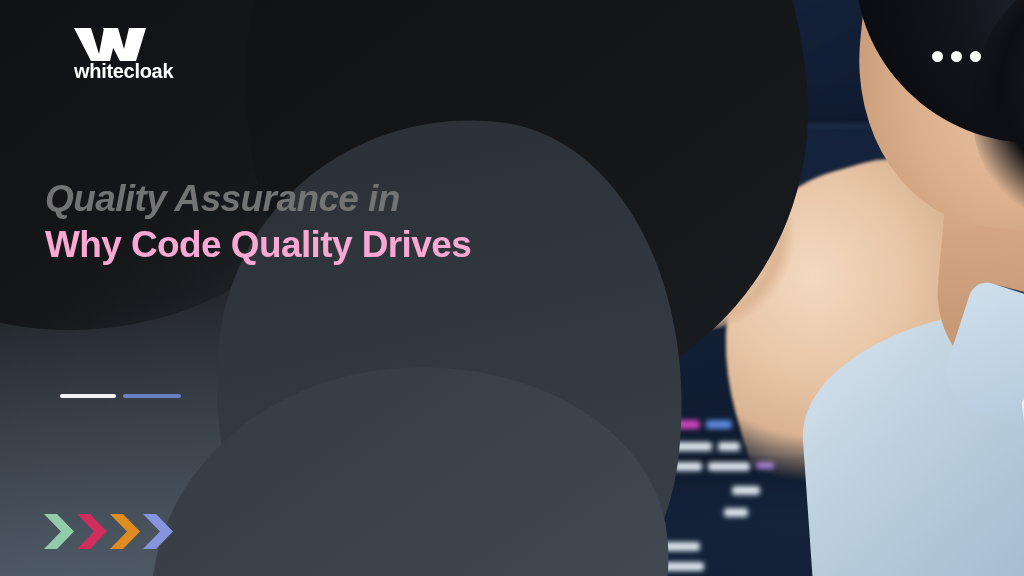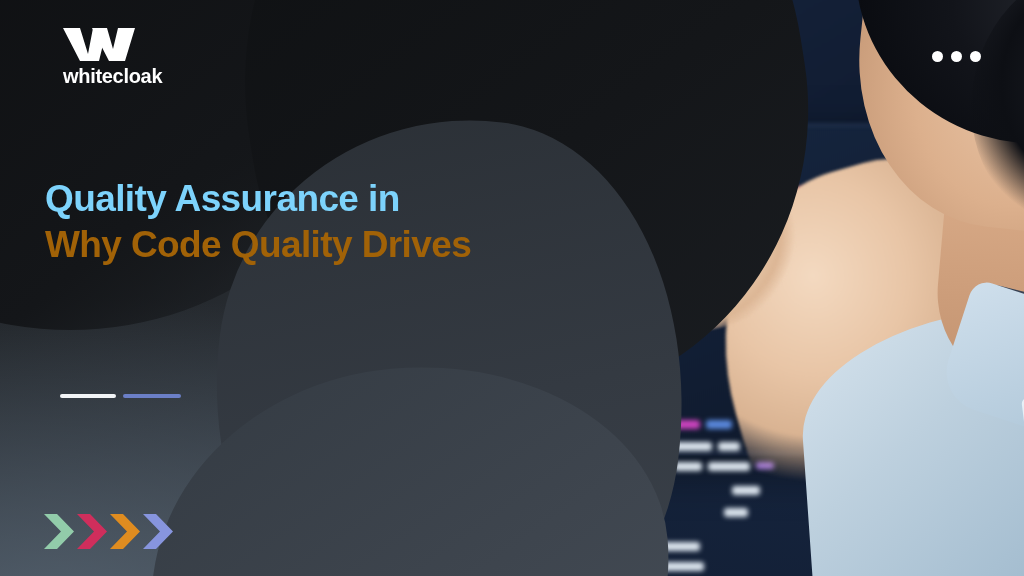--- a/index.html
+++ b/index.html
@@ -256,22 +256,22 @@
     left:-230px; top:-190px; width:600px; height:520px;
     background:linear-gradient(140deg,#0b0c0e 0%,#141619 70%,rgba(20,22,25,0) 100%);
     border-radius:50%;
   }
 
   
   .content { position:absolute; inset:0; }
 
   
   .logo {
-    position:absolute; left:63px; top:28px;
-    display:flex; flex-direction:column; gap:5px;
+    position:absolute; left:74px; top:28px;
+    display:flex; flex-direction:column; 
   }
   .logo-mark { width:74px; height:33px; display:block; }
   .logo-word {
     color:#ffffff;
     font-size:20px;
     font-weight:700;
     letter-spacing:-.3px;
     line-height:1;
   }
 
@@ -279,22 +279,22 @@
   .headline {
     position:absolute; left:45px; top:176px;
     width:560px;
   }
   .headline h1 {
     font-size:37px;
     line-height:1.23;
     font-weight:700;
     letter-spacing:-.6px;
   }
-  .hl-white { color:#7dd3fc; display:block; }
-  .hl-orange { color:#a16207; display:block; }
+  .hl-white { color:#737373; display:block;font-style:italic; }
+  .hl-orange { color:#f9a8d4; display:block; }
 
   
   .rules {
     position:absolute; left:60px; top:394px;
     display:flex; align-items:center; gap:7px;
   }
   .rule-white { width:56px; height:4px; border-radius:2px; background:#f2f4f6; }
   .rule-blue  { width:58px; height:4px; border-radius:2px; background:#6b7fc7; }
 
   

